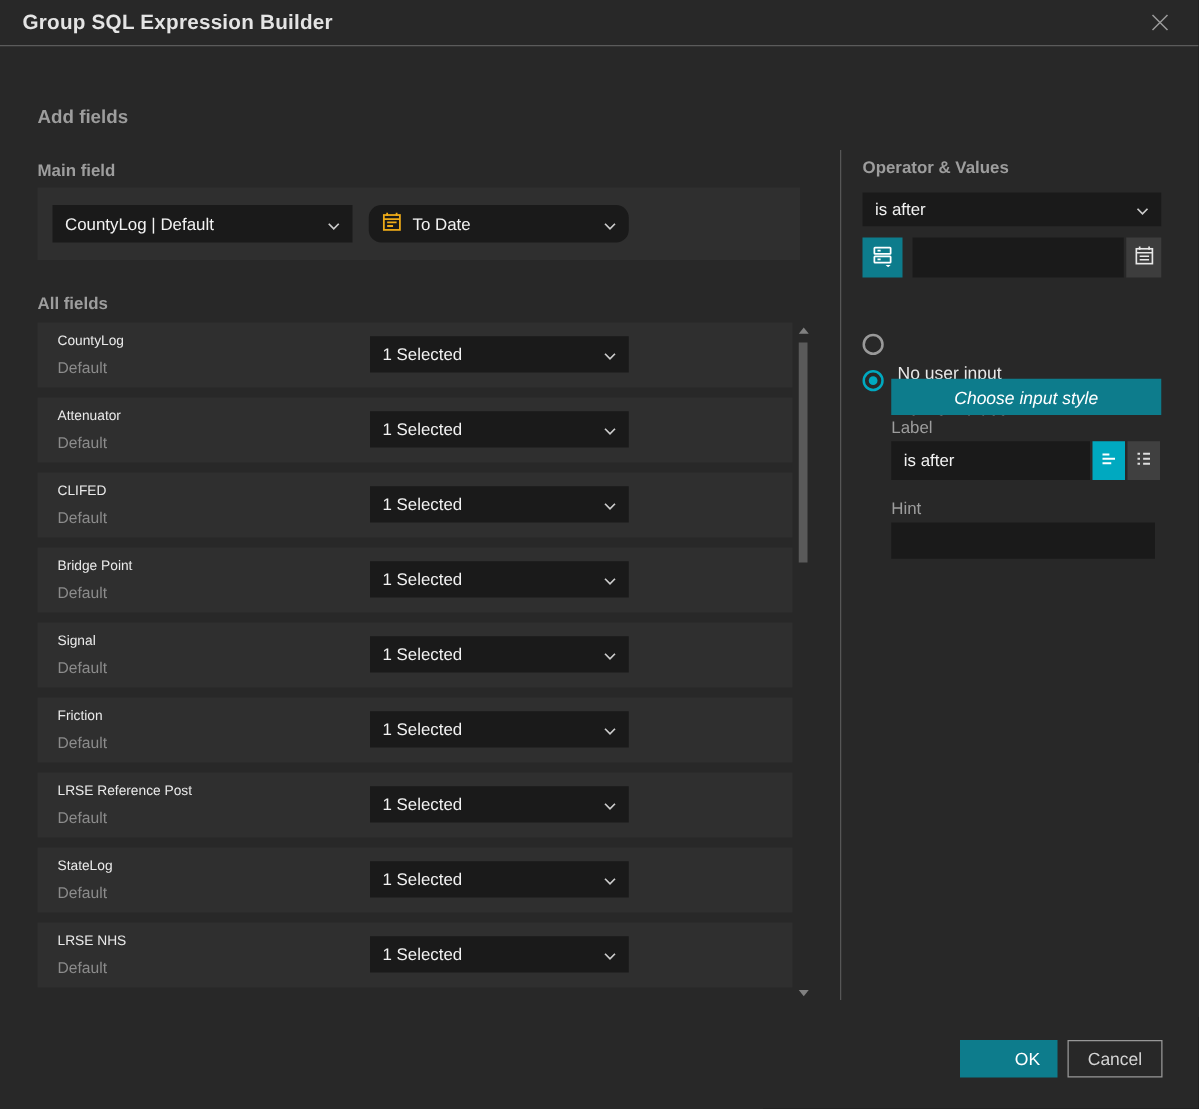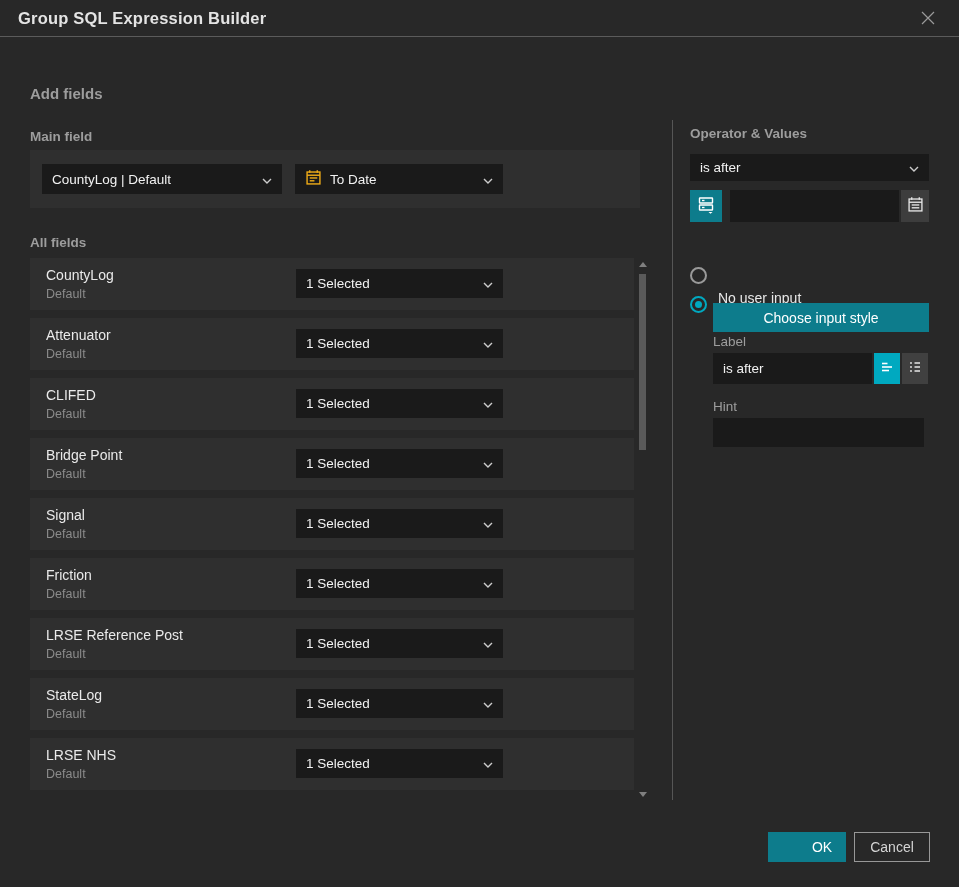--- a/index.html
+++ b/index.html
@@ -27,25 +27,25 @@
   }
   .select .chev{margin-left:auto;flex:0 0 auto;}
   .tinput{
     background:#1a1a1a;border:none;box-sizing:border-box;
     color:#f2f2f2;font-size:13.5px;padding:0 10px;
     font-family:"Liberation Sans",sans-serif;
   }
   
   .main-panel{position:absolute;left:30px;top:150px;width:610px;height:58px;background:#2f2f2f;}
   .main-panel .sel-field{position:absolute;left:12px;top:14px;width:240px;height:30px;}
-  .main-panel .sel-date{position:absolute;left:265px;top:14px;width:208px;height:30px;gap:8px;}
+  .main-panel .sel-date{position:absolute;left:265px;top:14px;width:208px;height:30px;gap:8px;border-radius:10px;}
   
   .fields-list{position:absolute;left:30px;top:258px;width:604px;}
   .frow{position:relative;height:52px;margin-bottom:8px;background:#2f2f2f;}
-  .frow .fname{position:absolute;left:16px;top:9px;font-size:14px;color:#eaeaea;}
+  .frow .fname{position:absolute;left:16px;top:9px;font-size:11px;color:#eaeaea;}
   .frow .fsub{position:absolute;left:16px;top:29px;font-size:12.5px;color:#8b8b8b;}
   .frow .fsel{position:absolute;left:266px;top:11px;width:207px;height:29px;}
   
   .scrollbar{position:absolute;left:636px;top:258px;width:14px;height:541px;}
   .sb-thumb{position:absolute;left:3px;top:16px;width:7px;height:176px;background:#5a5a5a;cursor:pointer;}
   .sb-up,.sb-down{position:absolute;left:3px;width:0;height:0;border-left:4px solid transparent;border-right:4px solid transparent;}
   .sb-up{top:4px;border-bottom:5px solid #808080;}
   .sb-down{bottom:2px;border-top:5px solid #808080;}
   
   .vdivider{position:absolute;left:672px;top:120px;width:1px;height:680px;background:#565656;}
@@ -55,21 +55,21 @@
   .stack-btn{width:32px;flex:0 0 32px;background:#0d7c8c;border:none;cursor:pointer;display:flex;align-items:center;justify-content:center;padding:0;}
   .value-input{flex:1 1 auto;margin-left:8px;height:32px;min-width:0;}
   .cal-btn{width:28px;flex:0 0 28px;margin-left:2px;background:#3d3d3d;border:none;cursor:pointer;display:flex;align-items:center;justify-content:center;padding:0;}
   
   .radio-row{position:absolute;left:690px;display:flex;align-items:center;gap:11px;cursor:pointer;}
   .radio-outer{width:17px;height:17px;border-radius:50%;border:2px solid #9a9a9a;box-sizing:border-box;flex:0 0 auto;display:flex;align-items:center;justify-content:center;}
   .radio-outer.checked{border-color:#00a9c0;}
   .radio-dot{width:7px;height:7px;border-radius:50%;background:#00a9c0;}
   .radio-label{font-size:14px;color:#e8e8e8;margin-top:45px;}
   
-  .choose-btn{position:absolute;left:713px;top:303px;width:216px;height:29px;background:#0d7c8c;border:none;color:#fff;font-size:14px;font-family:"Liberation Sans",sans-serif;cursor:pointer;}
+  .choose-btn{position:absolute;left:713px;top:303px;width:216px;height:29px;background:#0d7c8c;border:none;color:#fff;font-size:14px;font-family:"Liberation Sans",sans-serif;cursor:pointer;font-style:italic;}
   .lbl{position:absolute;font-size:13.5px;color:#9d9d9d;}
   .label-row{position:absolute;left:713px;top:353px;display:flex;align-items:stretch;height:31px;}
   .label-input{width:159px;height:31px;}
   .style-btn{width:26px;flex:0 0 26px;border:none;cursor:pointer;display:flex;align-items:center;justify-content:center;padding:0;margin-left:2px;}
   .style-btn.active{background:#00a9c0;}
   .style-btn.inactive{background:#404040;}
   .hint-input{position:absolute;left:713px;top:418px;width:211px;height:29px;}
   
   .ok-btn{position:absolute;left:768px;top:832px;width:78px;height:30px;background:#0d7c8c;border:none;color:#fff;font-size:14px;font-family:"Liberation Sans",sans-serif;cursor:pointer;padding-left:36px;}
   .cancel-btn{position:absolute;left:854px;top:832px;width:76px;height:30px;background:transparent;border:1px solid #989898;color:#d4d4d4;font-size:14px;font-family:"Liberation Sans",sans-serif;cursor:pointer;box-sizing:border-box;}

